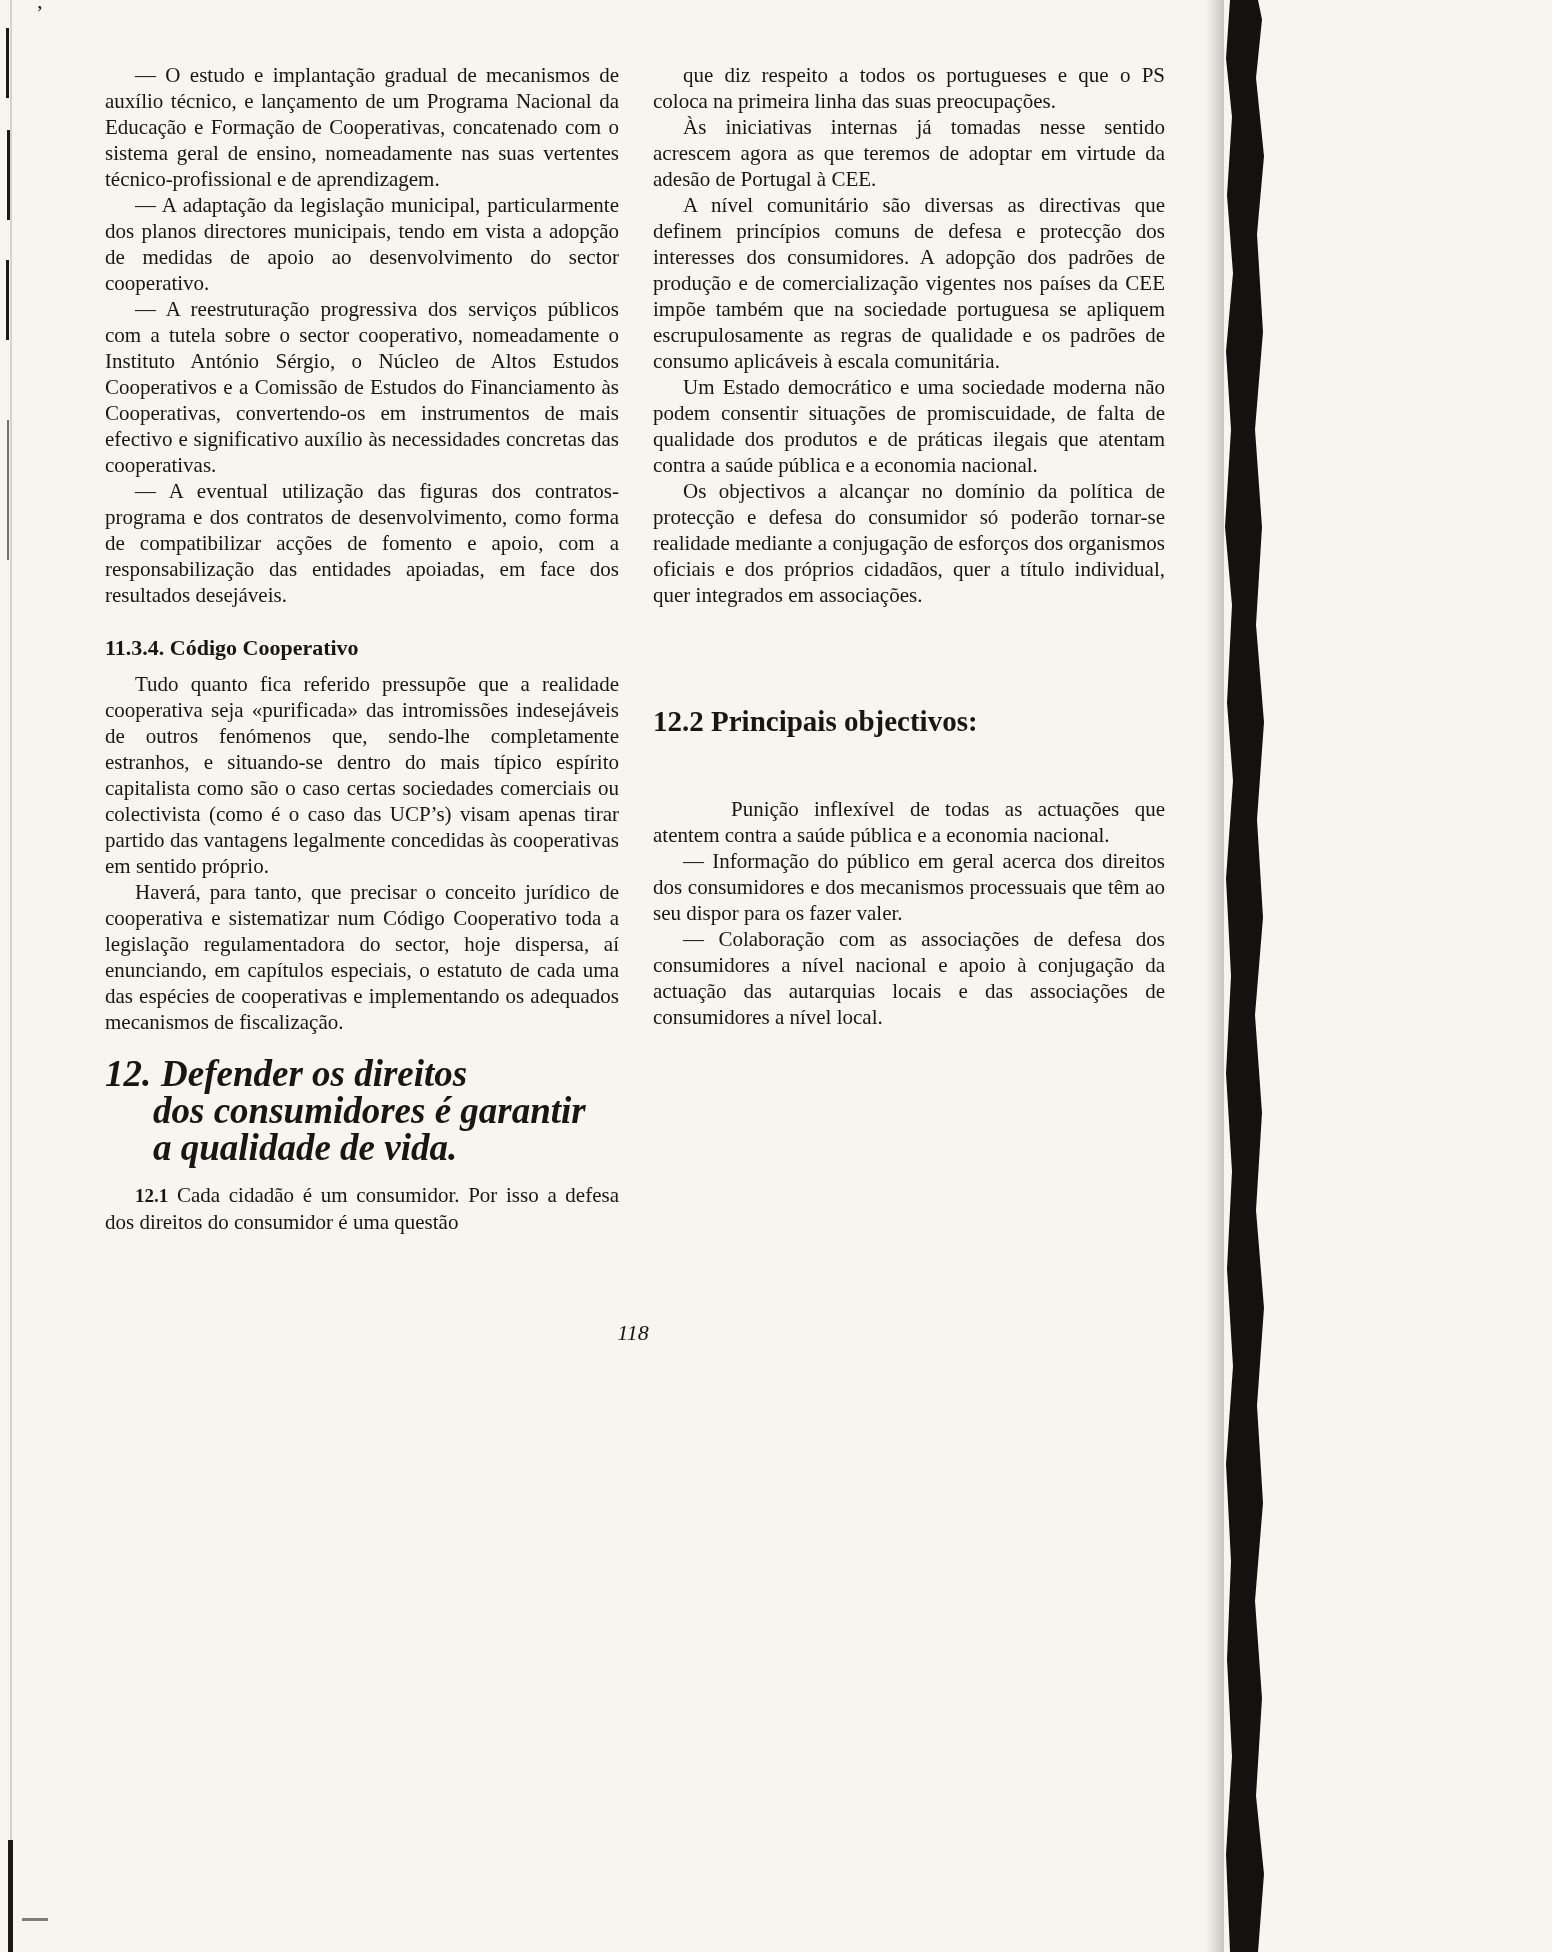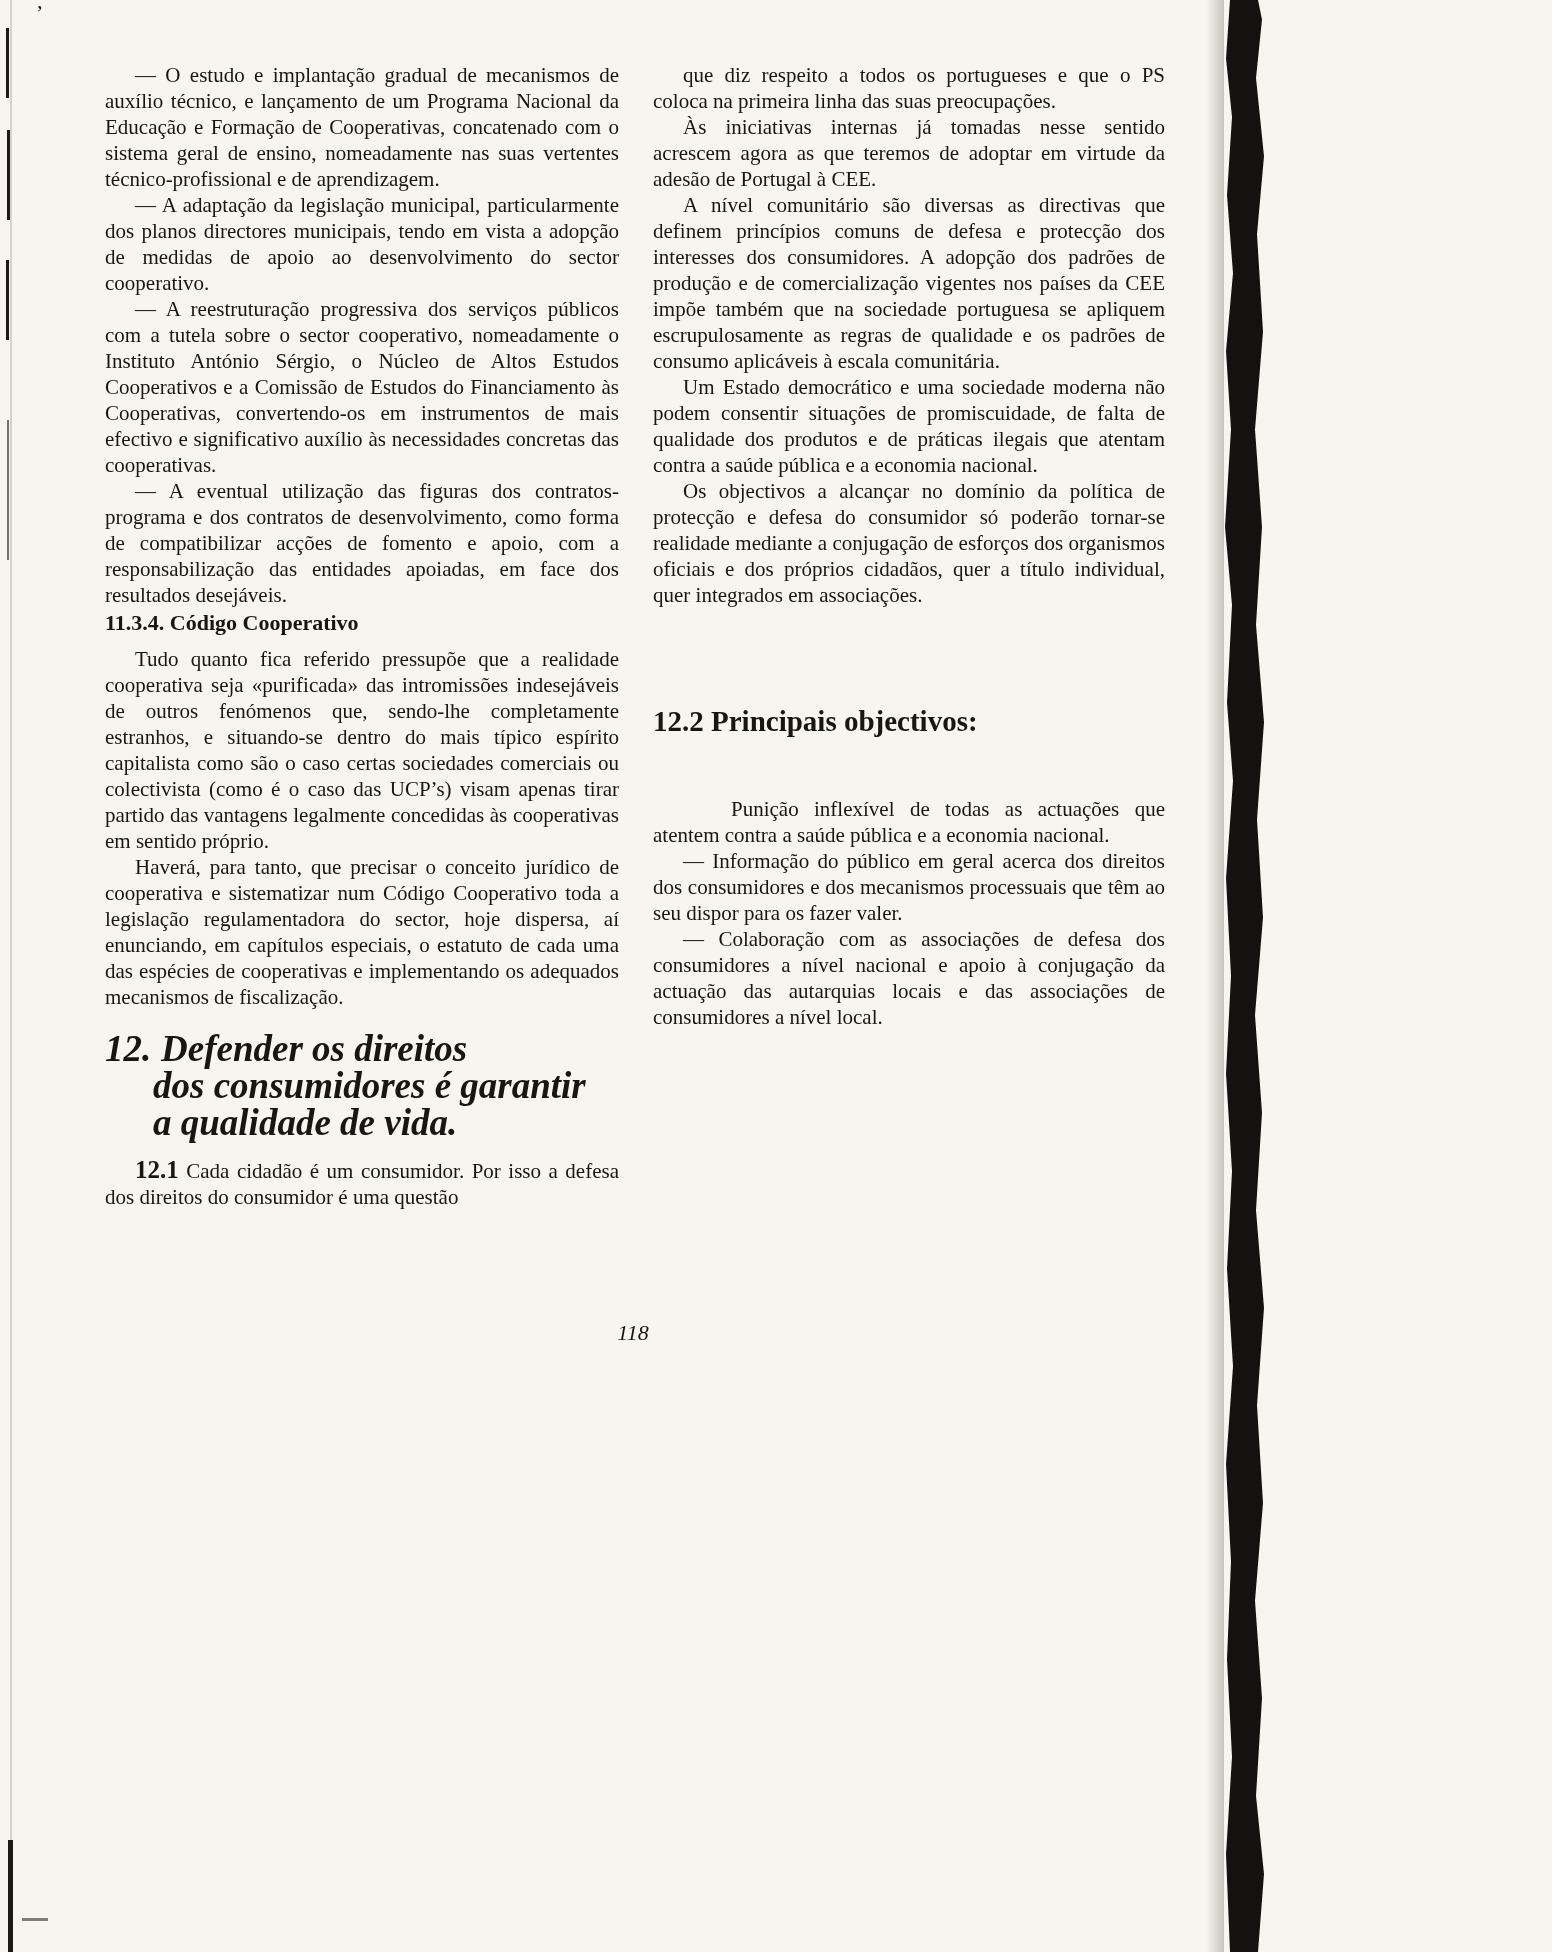--- a/index.html
+++ b/index.html
@@ -31,40 +31,40 @@
     margin:0;
     text-indent:30px;
     text-align:justify;
     text-justify:inter-word;
   }
   .indent-lg{text-indent:52px !important;}
   .indent-xl{text-indent:78px !important;}
   .h-sub{
     font-weight:bold;
     font-size:22px;
-    margin:2px 0 10px 0;
+    margin:27px 0 10px 0;
   }
   .h12{
     margin:20px 0 16px 0;
     font-weight:bold;
     font-style:italic;
     font-size:37px;
     line-height:37px;
   }
   .h12-num{display:inline-block;width:56px;font-style:italic;}
   .h12-indent{padding-left:48px;}
   .h-obj{
     font-weight:bold;
     font-size:29px;
     line-height:34px;
     margin:96px 0 58px 0;
   }
   .lead-num{
     font-weight:bold;
-    font-size:25px;
+    font-size:19px;
   }
   .page-number{
     position:absolute;
     left:598px;top:1320px;
     width:70px;
     text-align:center;
     font-style:italic;
     font-size:22px;
   }
   

